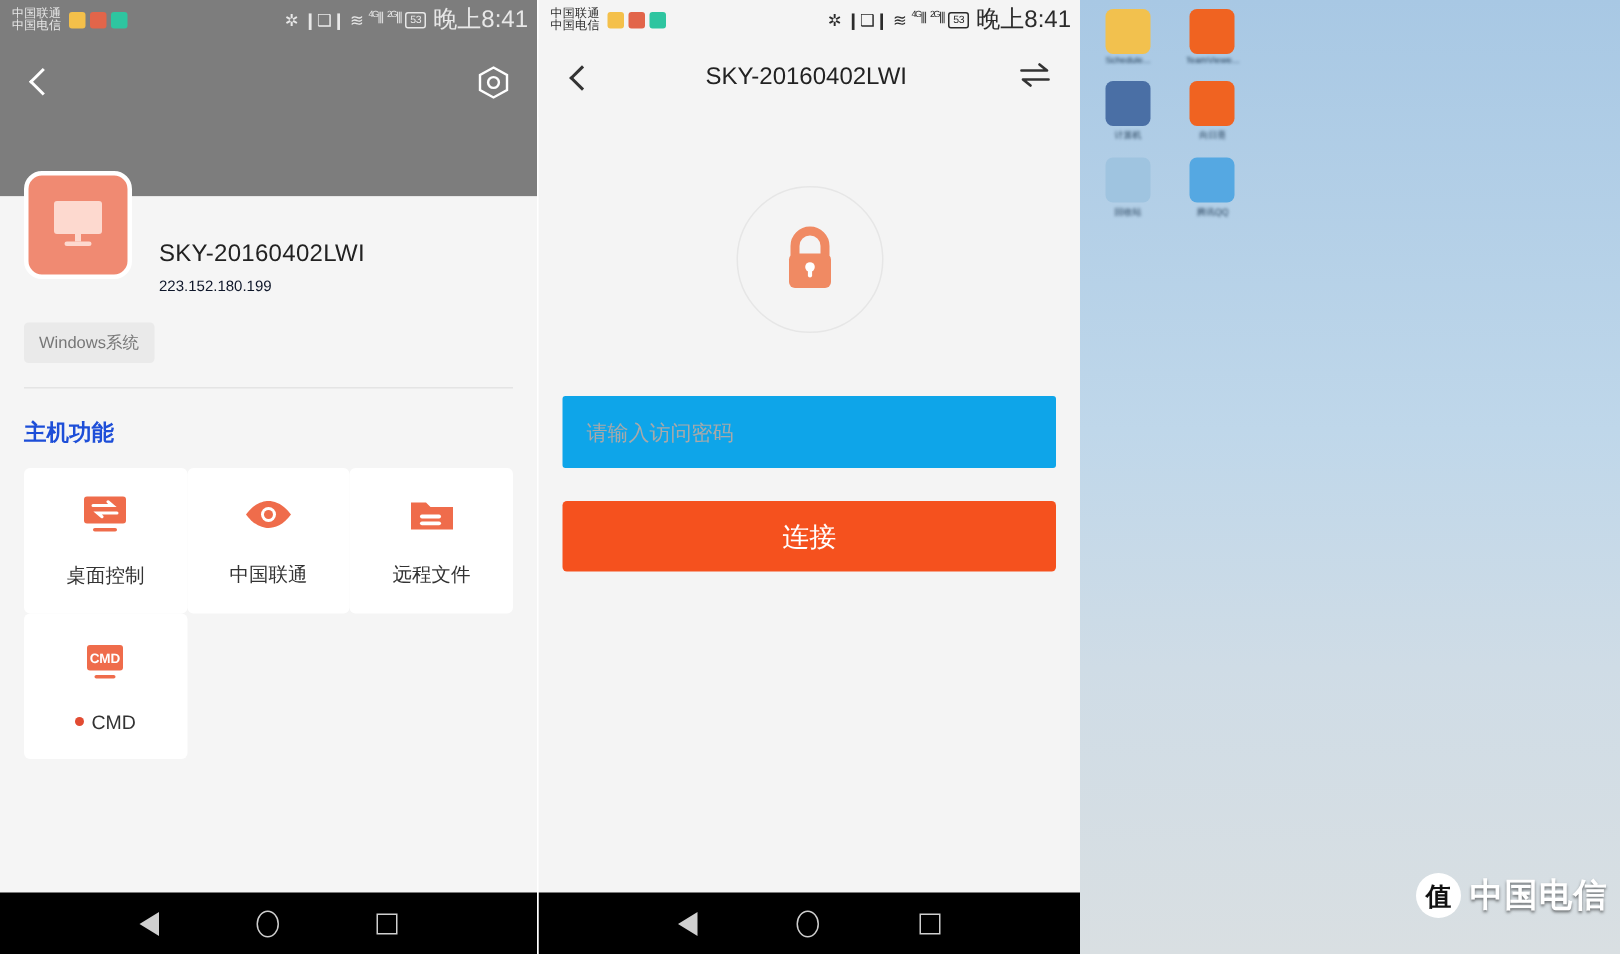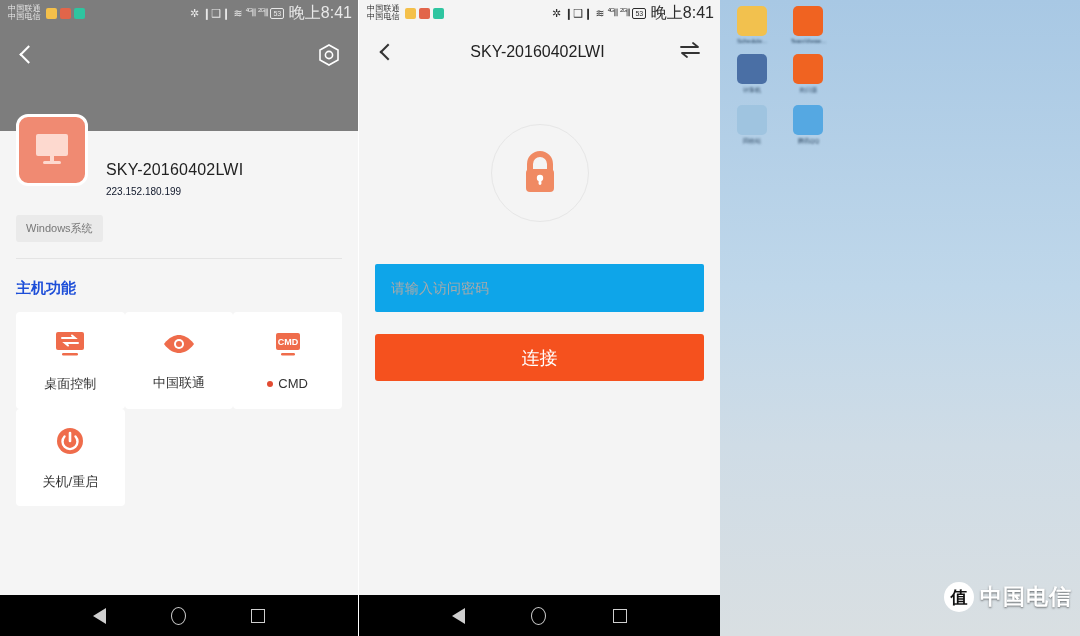--- a/index.html
+++ b/index.html
@@ -209,47 +209,47 @@
               <circle cx="18" cy="14" r="5" fill="#fff"></circle>
               <circle cx="18" cy="14" r="3" fill="#ef6c4b"></circle>
             </svg>
           </span>
           <span class="tile-label">
             <span>中国联通</span>
           </span>
         </div>
 
 
+        <div class="tile">
+          <span>
+            <svg width="34" height="28" viewBox="0 0 34 28">
+              <path d="M3 6h10l3 3h15v15H3z" fill="#ef6c4b"></path>
+              <rect x="9" y="14" width="14" height="2.6" rx="1.3" fill="#fff"></rect>
+              <rect x="9" y="18.6" width="14" height="2.6" rx="1.3" fill="#fff"></rect>
+            </svg>
+          </span>
+          <span class="tile-label">
+            <span>远程文件</span>
+          </span>
+        </div>
 
         <div class="tile">
           <span>
             <svg width="36" height="30" viewBox="0 0 36 30">
               <rect x="6" y="3" width="24" height="17" rx="2" fill="#ef6c4b"></rect>
               <text x="18" y="15" font-size="9" font-family="Liberation Sans, sans-serif" font-weight="bold" fill="#fff" text-anchor="middle">CMD</text>
               <rect x="11" y="23" width="14" height="2.4" rx="1.2" fill="#ef6c4b"></rect>
             </svg>
           </span>
           <span class="tile-label">
             <span class="dot-red"></span>
             <span>CMD</span>
           </span>
         </div>
 
-        <div class="tile">
-          <span>
-            <svg width="32" height="32" viewBox="0 0 32 32">
-              <circle cx="16" cy="16" r="13" fill="#ef6c4b"></circle>
-              <path d="M16 8v8" stroke="#fff" stroke-width="2.6" stroke-linecap="round"></path>
-              <path d="M10.5 11.5a7.5 7.5 0 1 0 11 0" stroke="#fff" stroke-width="2.4" fill="none" stroke-linecap="round"></path>
-            </svg>
-          </span>
-          <span class="tile-label">
-            <span>关机/重启</span>
-          </span>
-        </div>
 
       </div>
     </div>
 
     <div class="navbar">
       <span class="nav-btn tri"></span>
       <span class="nav-btn circ"></span>
       <span class="nav-btn sq"></span>
     </div>
   </div>

